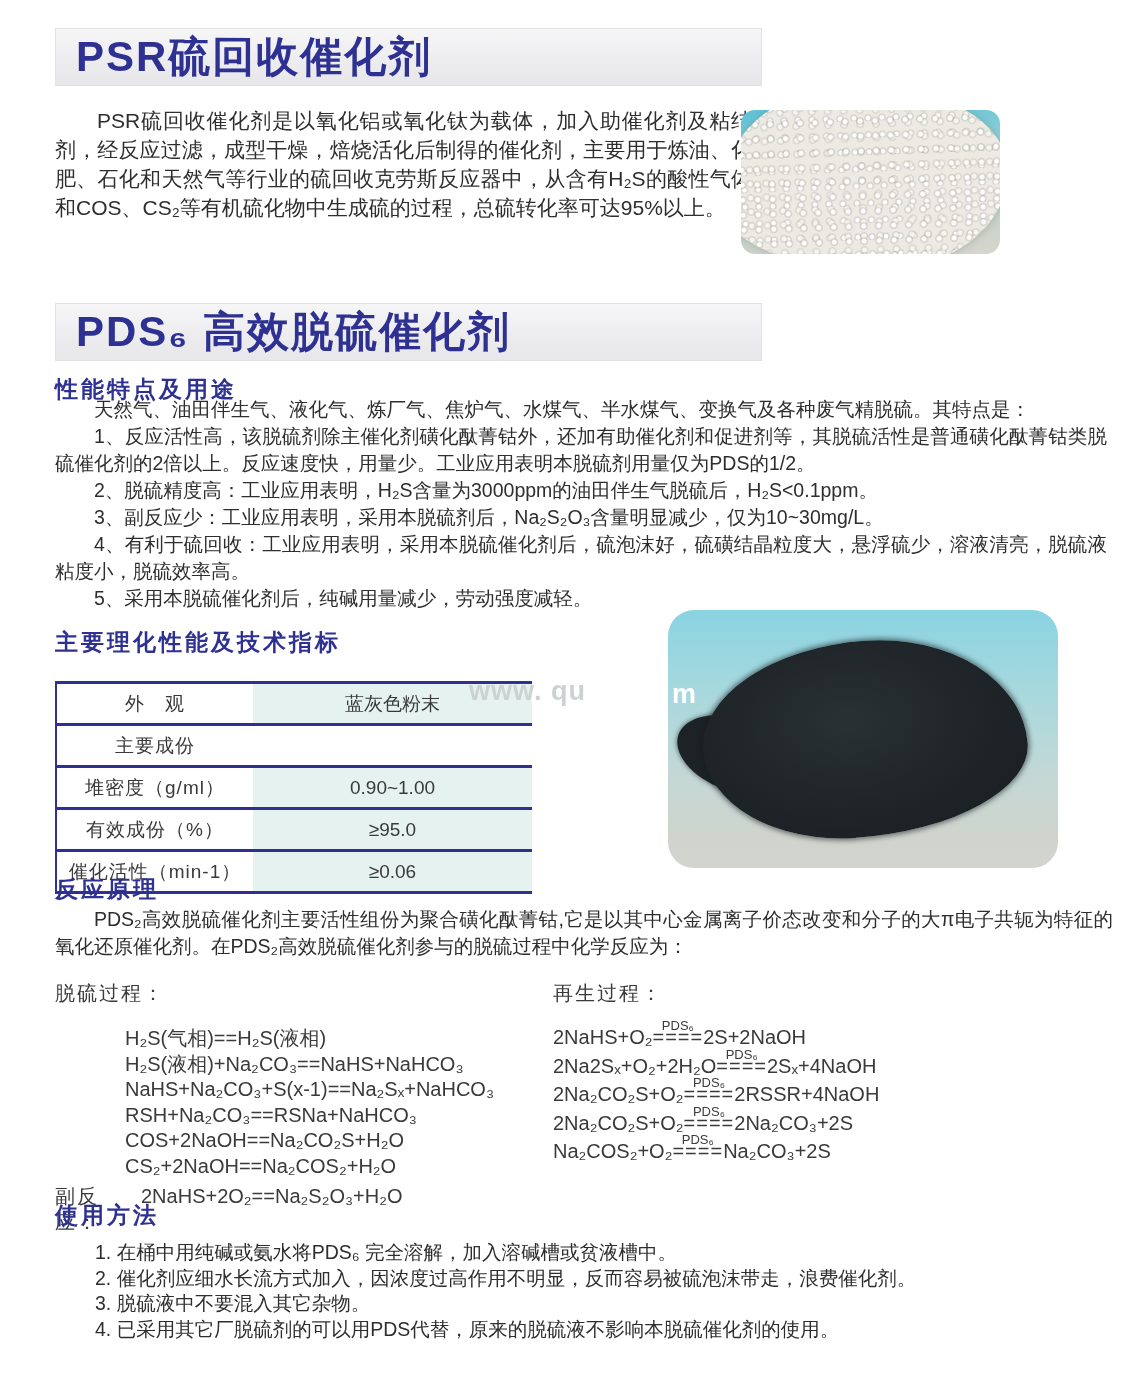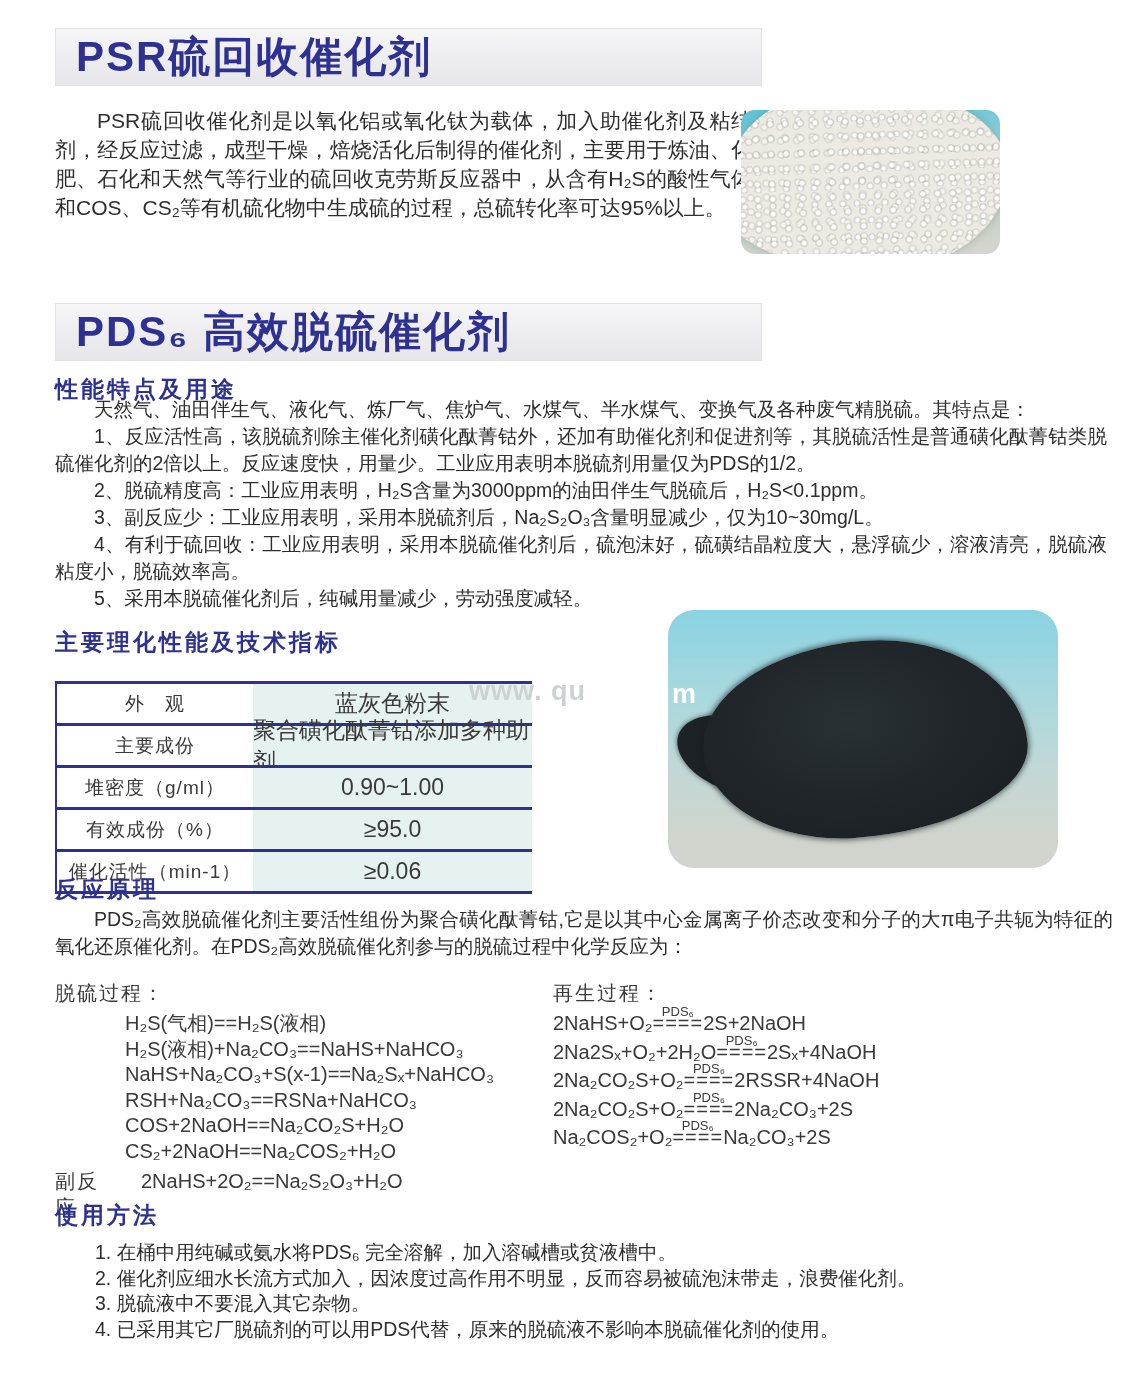--- a/index.html
+++ b/index.html
@@ -91,28 +91,28 @@
     left:55px; top:681px; width:477px;
     border-top:3px solid #2e3192; border-left:2px solid #2e3192;
   }
   .spec-row { display:flex; border-bottom:3px solid #2e3192; height:42px; }
   .spec-label {
     width:196px; background:#ffffff; display:flex; align-items:center; justify-content:center;
     font-size:19px; color:#3a3a3a; letter-spacing:1px;
   }
   .spec-value {
     flex:1; background:#e6f2f0; display:flex; align-items:center; justify-content:center;
-    font-size:23px; color:#3a3a3a;
+    font-size:19px; color:#3a3a3a;
   }
 
   
   .eq-col { font-size:20px; color:#3a3a3a; }
   #eq-left  { left:55px; top:980px; width:490px; }
   #eq-right { left:553px; top:980px; width:560px; }
-  .eq-group-label { font-size:20px; color:#3a3a3a; letter-spacing:2px; margin-bottom:4px; }
+  .eq-group-label { font-size:20px; color:#3a3a3a; letter-spacing:2px; margin-bottom:19px; }
   #eq-left .eq-line { margin-left:70px; line-height:25.5px; white-space:nowrap; }
   .side-row { display:flex; margin-top:4px; line-height:26px; }
   .side-row .side-label { width:86px; letter-spacing:2px; }
   #eq-right .eq-line { line-height:23.5px; margin-top:5px; white-space:nowrap; }
   .cat { display:inline-block; position:relative; }
   .cat .cat-label {
     position:absolute; left:50%; transform:translateX(-50%); top:-12px;
     font-size:13px; font-style:normal; color:#3a3a3a; white-space:nowrap;
   }
   .cat .eqs { letter-spacing:1px; }
@@ -153,21 +153,20 @@
 
 <div class="abs sec-head" id="specs-head">主要理化性能及技术指标</div>
 
 <div class="abs" id="spec-table">
   <div class="spec-row">
     <div class="spec-label">外　观</div>
     <div class="spec-value">蓝灰色粉末</div>
   </div>
   <div class="spec-row">
     <div class="spec-label">主要成份</div>
-    <div class="spec-value">聚合磺化酞菁钴添加多种助剂</div>
   </div>
   <div class="spec-row">
     <div class="spec-label">堆密度（g/ml）</div>
     <div class="spec-value">0.90~1.00</div>
   </div>
   <div class="spec-row">
     <div class="spec-label">有效成份（%）</div>
     <div class="spec-value">≥95.0</div>
   </div>
   <div class="spec-row">

